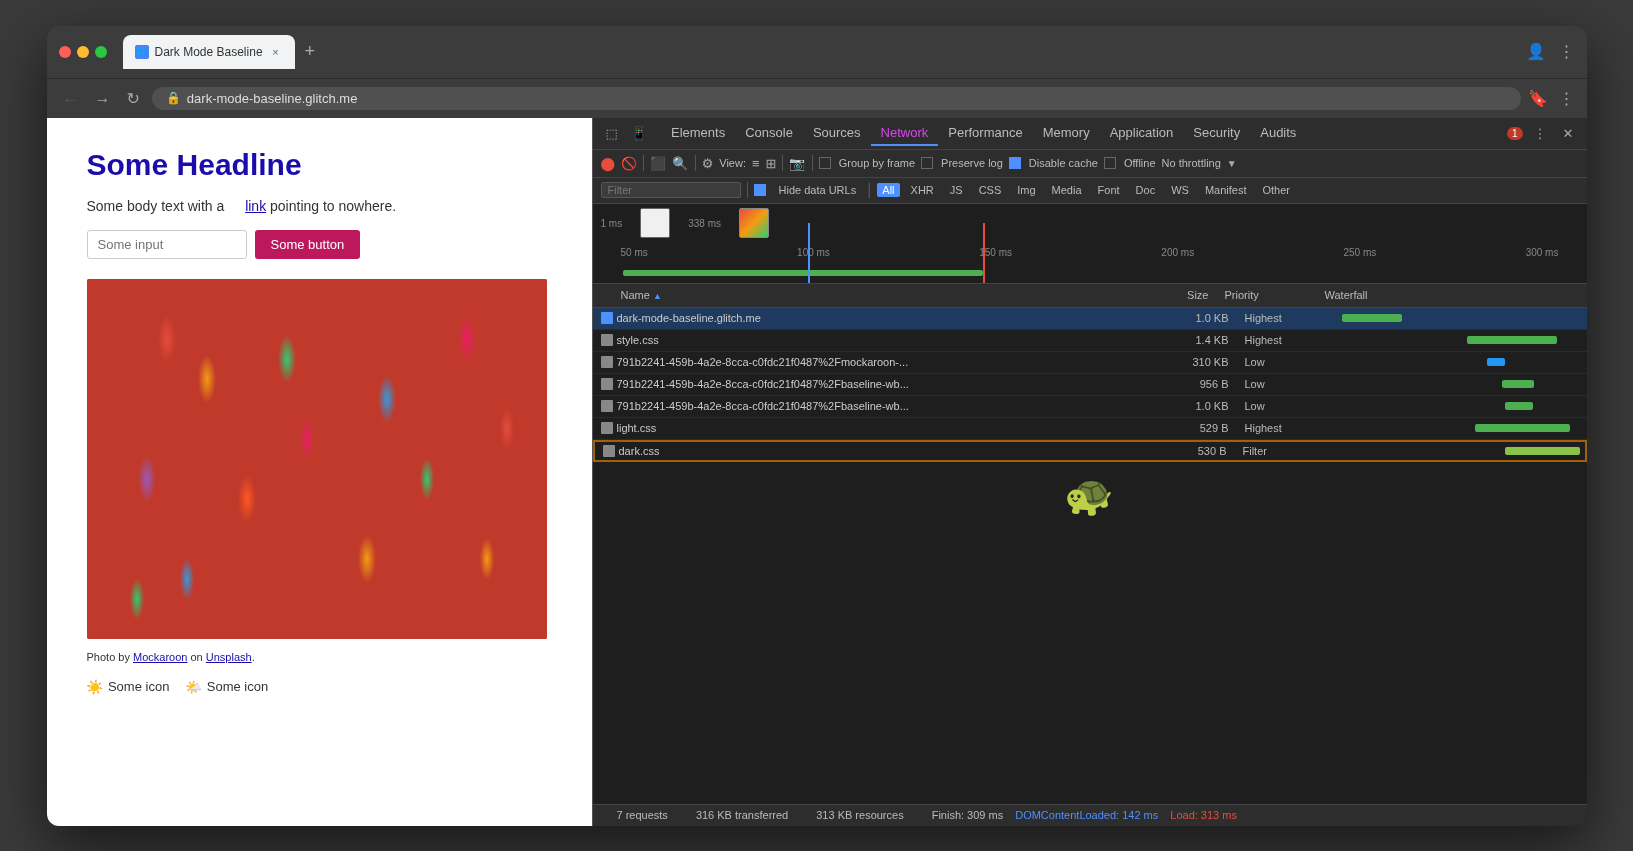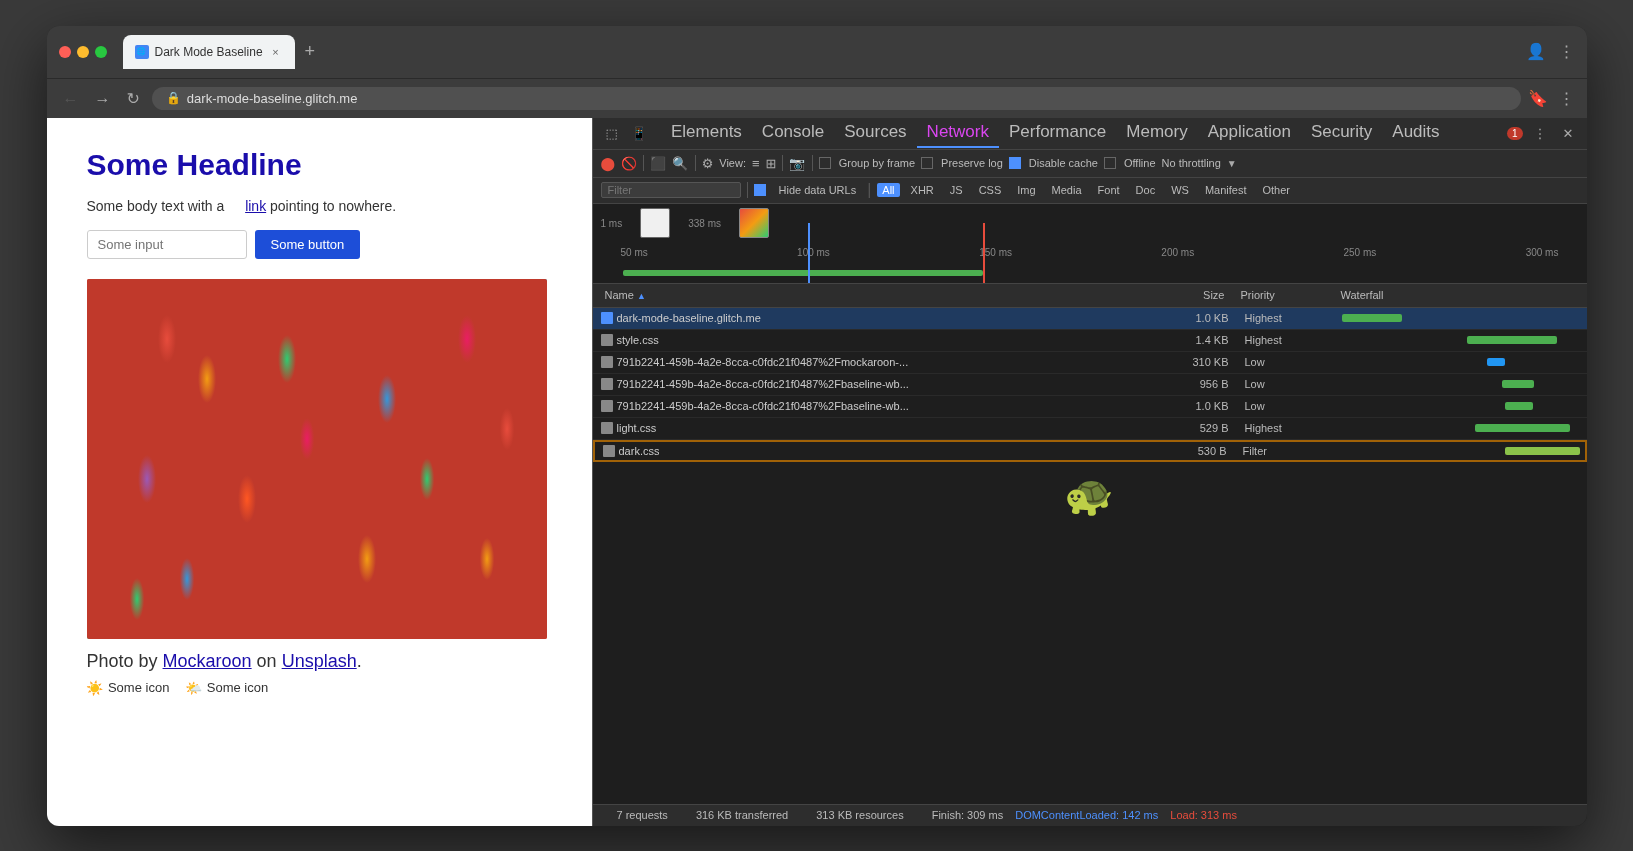--- a/index.html
+++ b/index.html
@@ -167,21 +167,21 @@
     }
     .webpage-input {
       border: 1px solid #ccc;
       border-radius: 3px;
       padding: 6px 10px;
       font-size: 13px;
       width: 160px;
       color: #333;
     }
     .webpage-button {
-      background: #1d4ed8;
+      background: #be185d;
       color: white;
       border: none;
       border-radius: 3px;
       padding: 6px 16px;
       font-size: 13px;
       cursor: pointer;
     }
     .webpage-image {
       width: 460px;
       height: 360px;
@@ -207,23 +207,23 @@
         radial-gradient(ellipse 15px 40px at 280px 280px, #f39c12 0%, transparent 60%),
         radial-gradient(ellipse 12px 35px at 340px 200px, #2ecc71 0%, transparent 60%),
         radial-gradient(ellipse 12px 35px at 420px 150px, #e74c3c 0%, transparent 60%),
         radial-gradient(ellipse 12px 35px at 100px 300px, #3498db 0%, transparent 60%),
         radial-gradient(ellipse 12px 35px at 220px 160px, #e91e63 0%, transparent 60%),
         radial-gradient(ellipse 12px 35px at 400px 280px, #f39c12 0%, transparent 60%),
         radial-gradient(ellipse 12px 35px at 50px 320px, #2ecc71 0%, transparent 60%);
       background-color: #c0392b;
     }
     .webpage-photo-credit {
-      font-size: 18px;
+      font-size: 11px;
       color: #333;
-      margin-bottom: 8px;
+      margin-bottom: 16px;
     }
     .webpage-photo-credit a { color: #1a0dab; }
     .webpage-icons {
       display: flex;
       gap: 16px;
       font-size: 13px;
       color: #333;
     }
     .icon-item {
       display: flex;
@@ -260,21 +260,21 @@
       border-radius: 3px;
     }
     .devtools-nav-tabs {
       display: flex;
       gap: 0;
       margin-left: 4px;
       flex: 1;
     }
     .devtools-tab {
       padding: 4px 10px;
-      font-size: 17px;
+      font-size: 13px;
       color: #bbb;
       cursor: pointer;
       border-bottom: 2px solid transparent;
     }
     .devtools-tab.active {
       color: #d946ef;
       border-bottom: 2px solid #4d90fe;
     }
     .devtools-tab-right {
       display: flex;
@@ -449,21 +449,21 @@
       background: #1e1e1e;
     }
     .table-header {
       display: flex;
       align-items: center;
       height: 24px;
       background: #2d2d2d;
       border-bottom: 1px solid #444;
       font-size: 11px;
       color: #bbb;
-      padding: 0 4px;
+      padding: 0 20px;
       position: sticky;
       top: 0;
     }
     .th-name { flex: 1; padding-left: 8px; }
     .th-size { width: 100px; text-align: right; padding-right: 8px; }
     .th-priority { width: 100px; text-align: left; padding-left: 8px; }
     .th-waterfall { width: 250px; padding-left: 8px; }
     .th-sort-icon { font-size: 9px; color: #4d90fe; }
     .table-row {
       display: flex;

